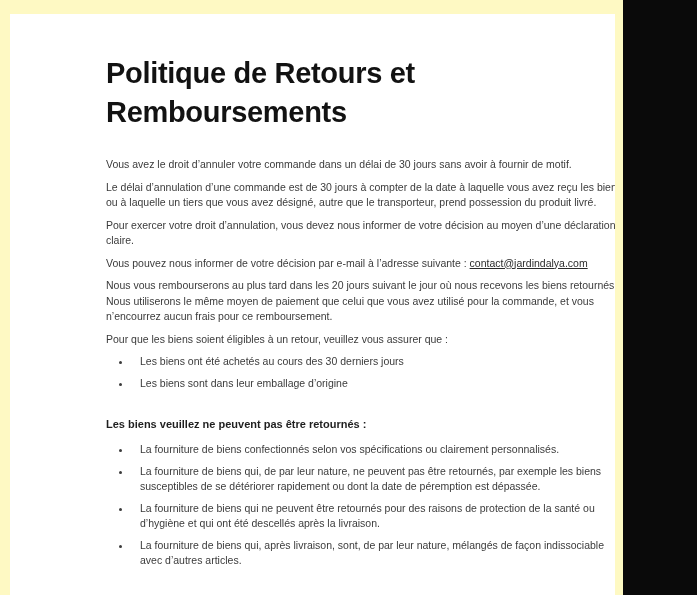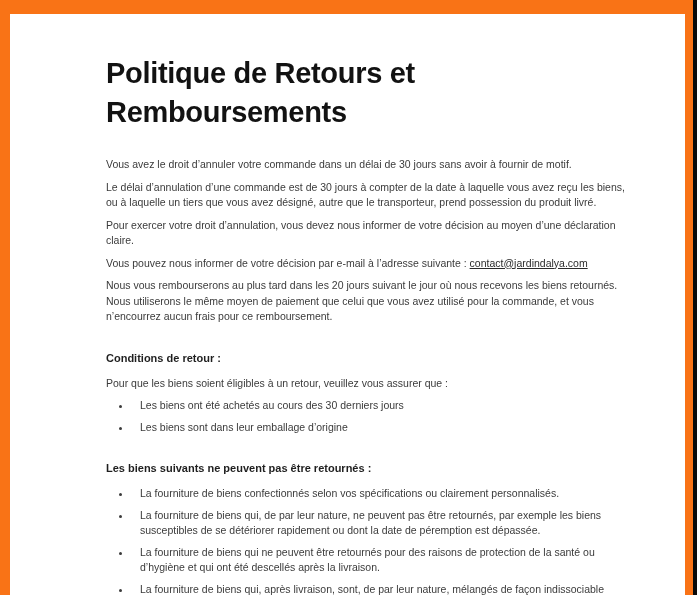--- a/index.html
+++ b/index.html
@@ -7,23 +7,23 @@
     margin: 0;
     padding: 0;
     width: 697px;
     height: 595px;
     background: #0a0a0a;
     font-family: "Liberation Sans", sans-serif;
     overflow: hidden;
   }
   .frame {
     position: relative;
-    width: 693px;
+    width: 623px;
     height: 595px;
-    background: #f97316;
+    background: #fef9c3;
   }
   .page {
     position: absolute;
     top: 14px;
     left: 10px;
     right: 8px;
     bottom: 0;
     background: #ffffff;
     overflow: hidden;
   }
@@ -83,30 +83,29 @@
       <p>Vous avez le droit d’annuler votre commande dans un délai de 30 jours sans avoir à fournir de motif.</p>
 
       <p>Le délai d’annulation d’une commande est de 30 jours à compter de la date à laquelle vous avez reçu les biens, ou à laquelle un tiers que vous avez désigné, autre que le transporteur, prend possession du produit livré.</p>
 
       <p>Pour exercer votre droit d’annulation, vous devez nous informer de votre décision au moyen d’une déclaration claire.</p>
 
       <p><span>Vous pouvez nous informer de votre décision par e-mail à l’adresse suivante : </span><a href="#" class="email-link">contact@jardindalya.com</a></p>
 
       <p>Nous vous rembourserons au plus tard dans les 20 jours suivant le jour où nous recevons les biens retournés. Nous utiliserons le même moyen de paiement que celui que vous avez utilisé pour la commande, et vous n’encourrez aucun frais pour ce remboursement.</p>
 
-      <h2>Conditions de retour :</h2>
 
       <p>Pour que les biens soient éligibles à un retour, veuillez vous assurer que :</p>
 
       <ul>
         <li>Les biens ont été achetés au cours des 30 derniers jours</li>
         <li>Les biens sont dans leur emballage d’origine</li>
       </ul>
 
-      <h2>Les biens suivants ne peuvent pas être retournés :</h2>
+      <h2>Les biens veuillez ne peuvent pas être retournés :</h2>
 
       <ul>
         <li>La fourniture de biens confectionnés selon vos spécifications ou clairement personnalisés.</li>
         <li>La fourniture de biens qui, de par leur nature, ne peuvent pas être retournés, par exemple les biens susceptibles de se détériorer rapidement ou dont la date de péremption est dépassée.</li>
         <li>La fourniture de biens qui ne peuvent être retournés pour des raisons de protection de la santé ou d’hygiène et qui ont été descellés après la livraison.</li>
         <li>La fourniture de biens qui, après livraison, sont, de par leur nature, mélangés de façon indissociable avec d’autres articles.</li>
       </ul>
 
     </main>
   </div>

